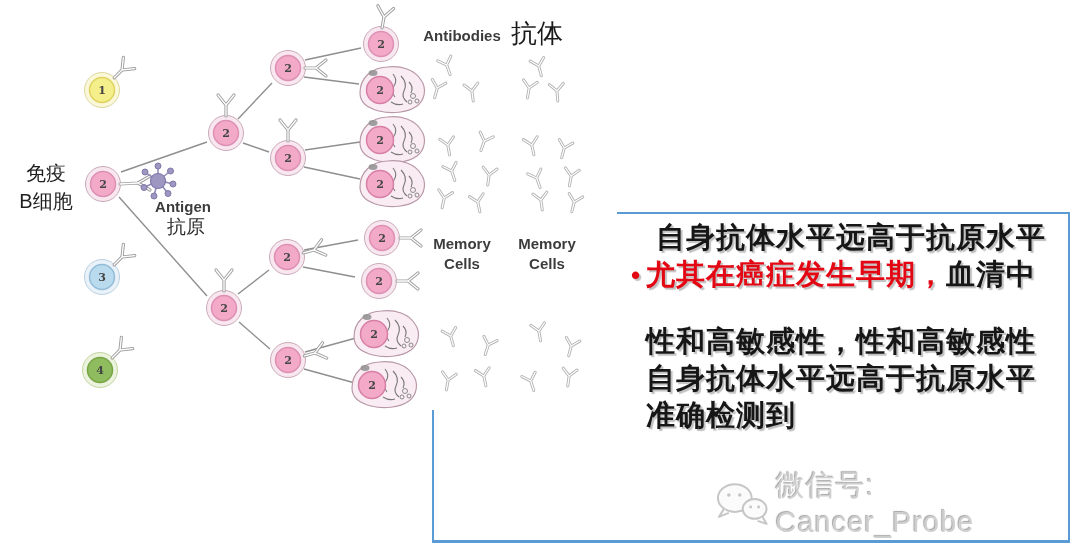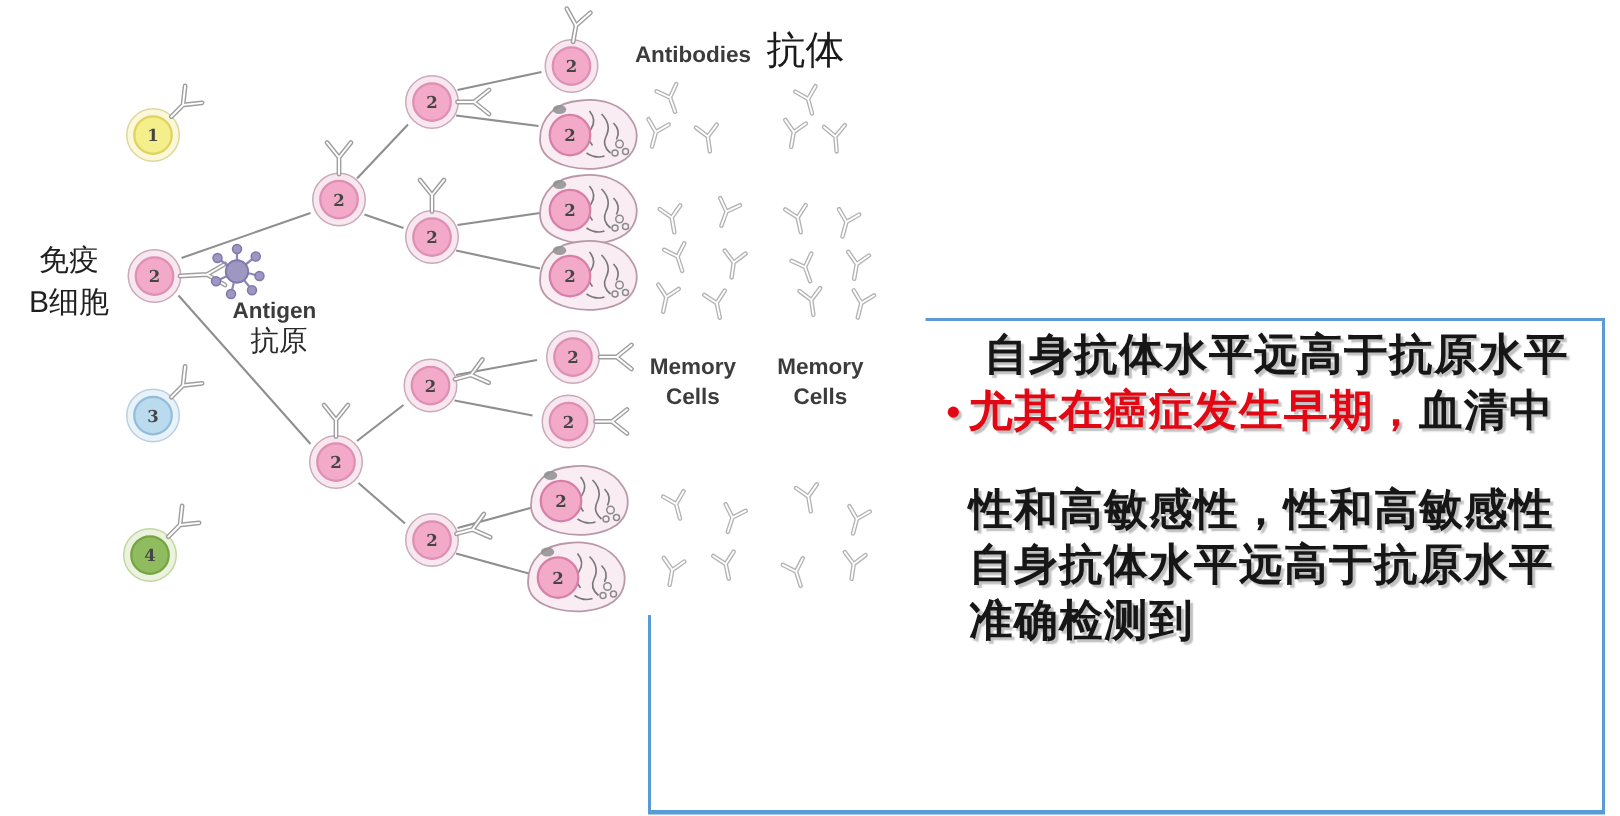--- a/index.html
+++ b/index.html
@@ -265,14 +265,27 @@
         <span class="dot red">•</span><span class="red">尤其在癌症发生早期，</span><span>血清中</span>
       </div>
     </div>
     <div id="bullet-2">
       <div class="line indent-b">性和高敏感性，性和高敏感性</div>
       <div class="line indent-b">自身抗体水平远高于抗原水平</div>
       <div class="line indent-b">准确检测到</div>
     </div>
   </div>
 
+  <div id="watermark">
+    <svg width="62" height="52" viewBox="0 0 62 52">
+      <ellipse cx="23" cy="21" rx="17" ry="14" fill="#fbfbfb" stroke="#c6c6c6" stroke-width="2"></ellipse>
+      <path d="M12,32 l-5,8 l10,-4" fill="#fbfbfb" stroke="#c6c6c6" stroke-width="2" stroke-linejoin="round"></path>
+      <circle cx="17" cy="18" r="1.8" fill="#c6c6c6"></circle>
+      <circle cx="28" cy="18" r="1.8" fill="#c6c6c6"></circle>
+      <ellipse cx="43" cy="32" rx="12" ry="10" fill="#fbfbfb" stroke="#c6c6c6" stroke-width="2"></ellipse>
+      <path d="M51,40 l4,7 l-9,-3" fill="#fbfbfb" stroke="#c6c6c6" stroke-width="2" stroke-linejoin="round"></path>
+      <circle cx="39" cy="30" r="1.5" fill="#c6c6c6"></circle>
+      <circle cx="47" cy="30" r="1.5" fill="#c6c6c6"></circle>
+    </svg>
+    <span class="wm-text">微信号: Cancer_Probe</span>
+  </div>
 
 </div>
 
 </body></html>

